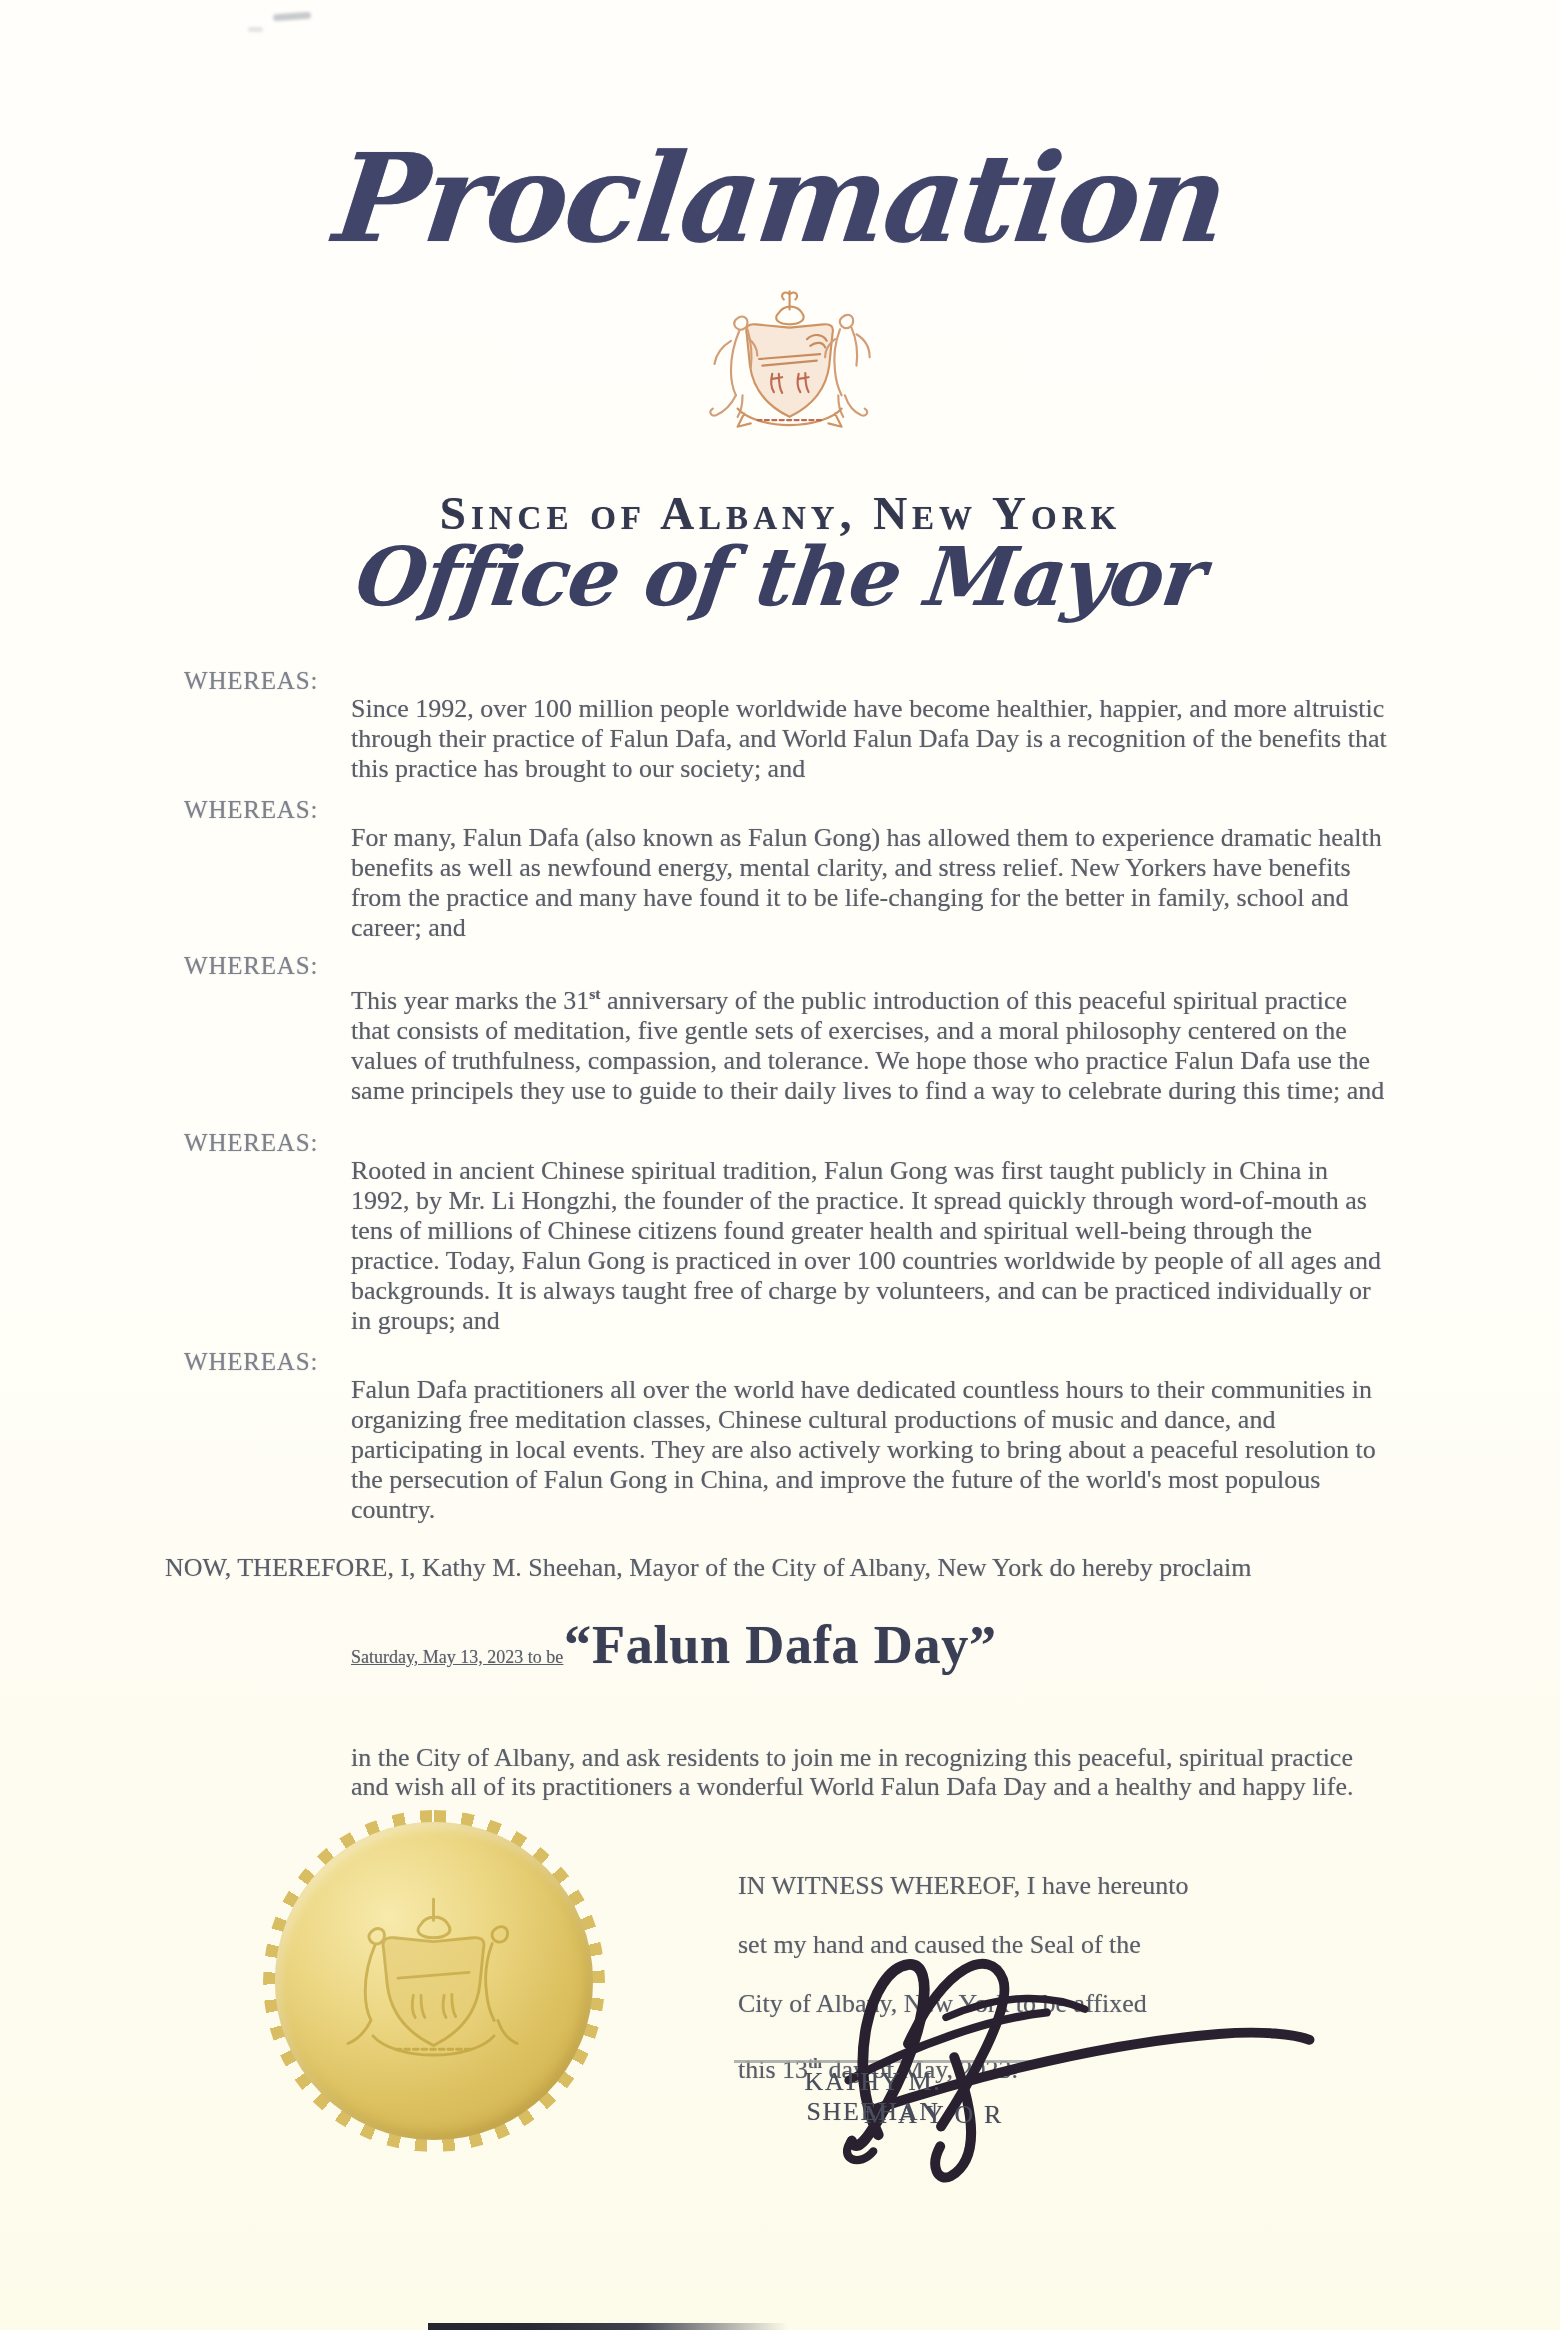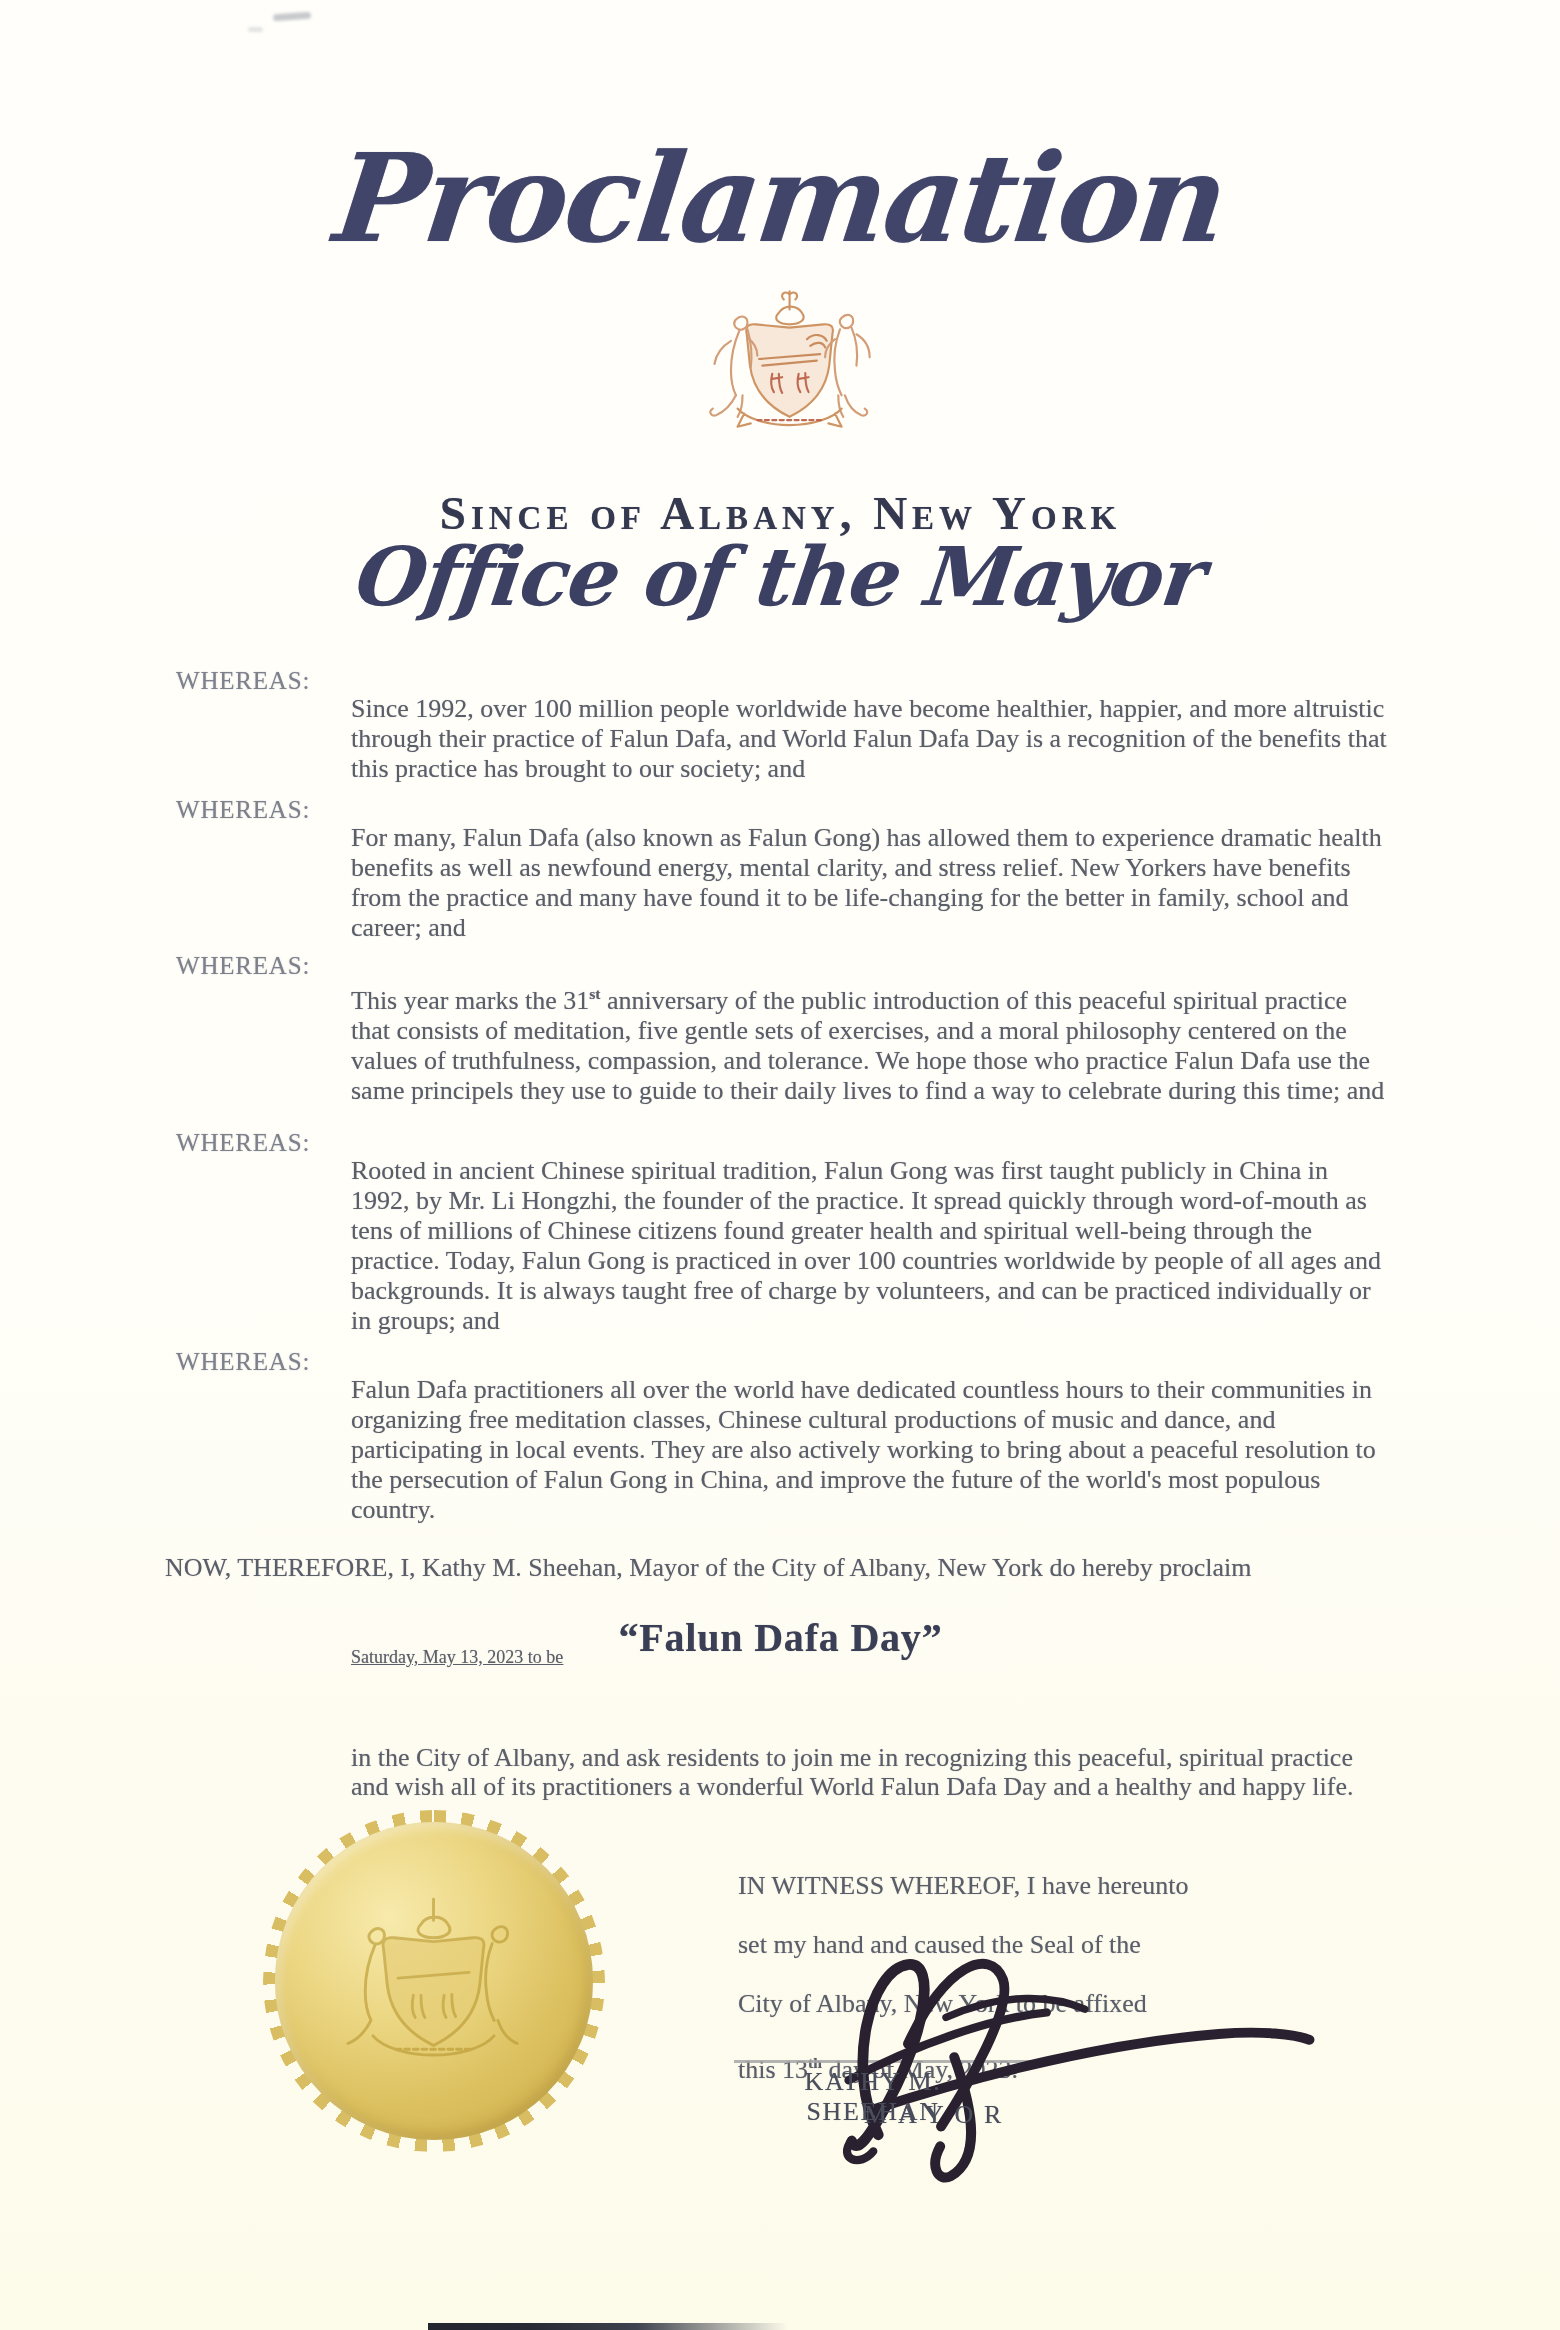--- a/index.html
+++ b/index.html
@@ -2,21 +2,21 @@
 <html style="font-size:13.2px"><head>
 <meta charset="utf-8">
 <style>
   html,body{margin:0;padding:0;background:#e9e9e9;}
   .page{
     position:relative;width:1561px;height:2330px;margin:0 auto;overflow:hidden;
     background:linear-gradient(180deg,#fffefa 0%,#fffef8 55%,#fefcf0 78%,#fdfbea 100%);
     font-family:"Liberation Serif",serif;
   }
   .scan{color:#5a5e69;text-shadow:0 0 1px rgba(96,100,110,.5);margin-top:28px;}
-  .faded{color:#7d818c;text-shadow:0 0 1.3px rgba(125,129,140,.55);}
+  .faded{color:#7d818c;text-shadow:0 0 1.3px rgba(125,129,140,.55);margin-left:8px;}
 
   .smudge{position:absolute;left:273px;top:13.2px;width:38px;height:7.4px;border-radius:4.1px;
     background:#9aa0a8;opacity:.55;filter:blur(1.7px);transform:rotate(-4deg);}
   .smudge2{position:absolute;left:248px;top:26.5px;width:15px;height:5px;border-radius:3.3px;
     background:#b7bcc2;opacity:.4;filter:blur(1.7px);}
 
   .title{
     position:absolute;left:0;top:131px;width:100%;text-align:center;
     font-family:"DejaVu Serif",serif;font-style:italic;font-weight:700;
     font-size:122px;line-height:1.1;color:#41456a;letter-spacing:-2.5px;
@@ -38,21 +38,21 @@
   .wblock{position:absolute;left:0;width:1561px;font-size:26px;line-height:30px;}
   .wlabel{position:absolute;left:176px;top:0;font-size:25px;letter-spacing:0.8px;}
   .wtext{position:absolute;left:351px;top:0;width:1040px;}
   sup.sc{font-size:.6em;vertical-align:super;font-weight:bold;}
 
   .nowline{position:absolute;left:165px;top:1525px;width:1240px;font-size:26px;line-height:30px;}
   .satline{position:absolute;left:351px;top:1614px;width:1075px;font-size:18px;line-height:30px;text-decoration:underline;}
 
   .dafaday{
     position:absolute;left:0;top:1614px;width:100%;text-align:center;
-    font-size:40px;font-weight:700;color:#3b3f55;letter-spacing:0.8px;
+    font-size:54px;font-weight:700;color:#3b3f55;letter-spacing:0.8px;
     text-shadow:0 0 0.8px rgba(59,63,85,.65);
   }
   .closing{position:absolute;left:351px;top:1716px;width:1037px;font-size:26px;line-height:28.5px;}
 
   .seal{position:absolute;left:263px;top:1810px;width:342px;height:342px;}
   .seal-burst{position:absolute;inset:0;border-radius:50%;
     background:repeating-conic-gradient(#d9bd62 0deg 4.2deg,rgba(217,189,98,0) 4.2deg 9.6deg);}
   .seal-disc{position:absolute;inset:12.4px;border-radius:50%;
     background:radial-gradient(circle at 36% 30%,#f7eaac 0%,#ecd784 33%,#dcc05f 63%,#c9a946 100%);
     box-shadow:inset -3.3px -5px 15px rgba(140,110,30,.35), inset 3.3px 5px 11.6px rgba(255,250,220,.7);}

